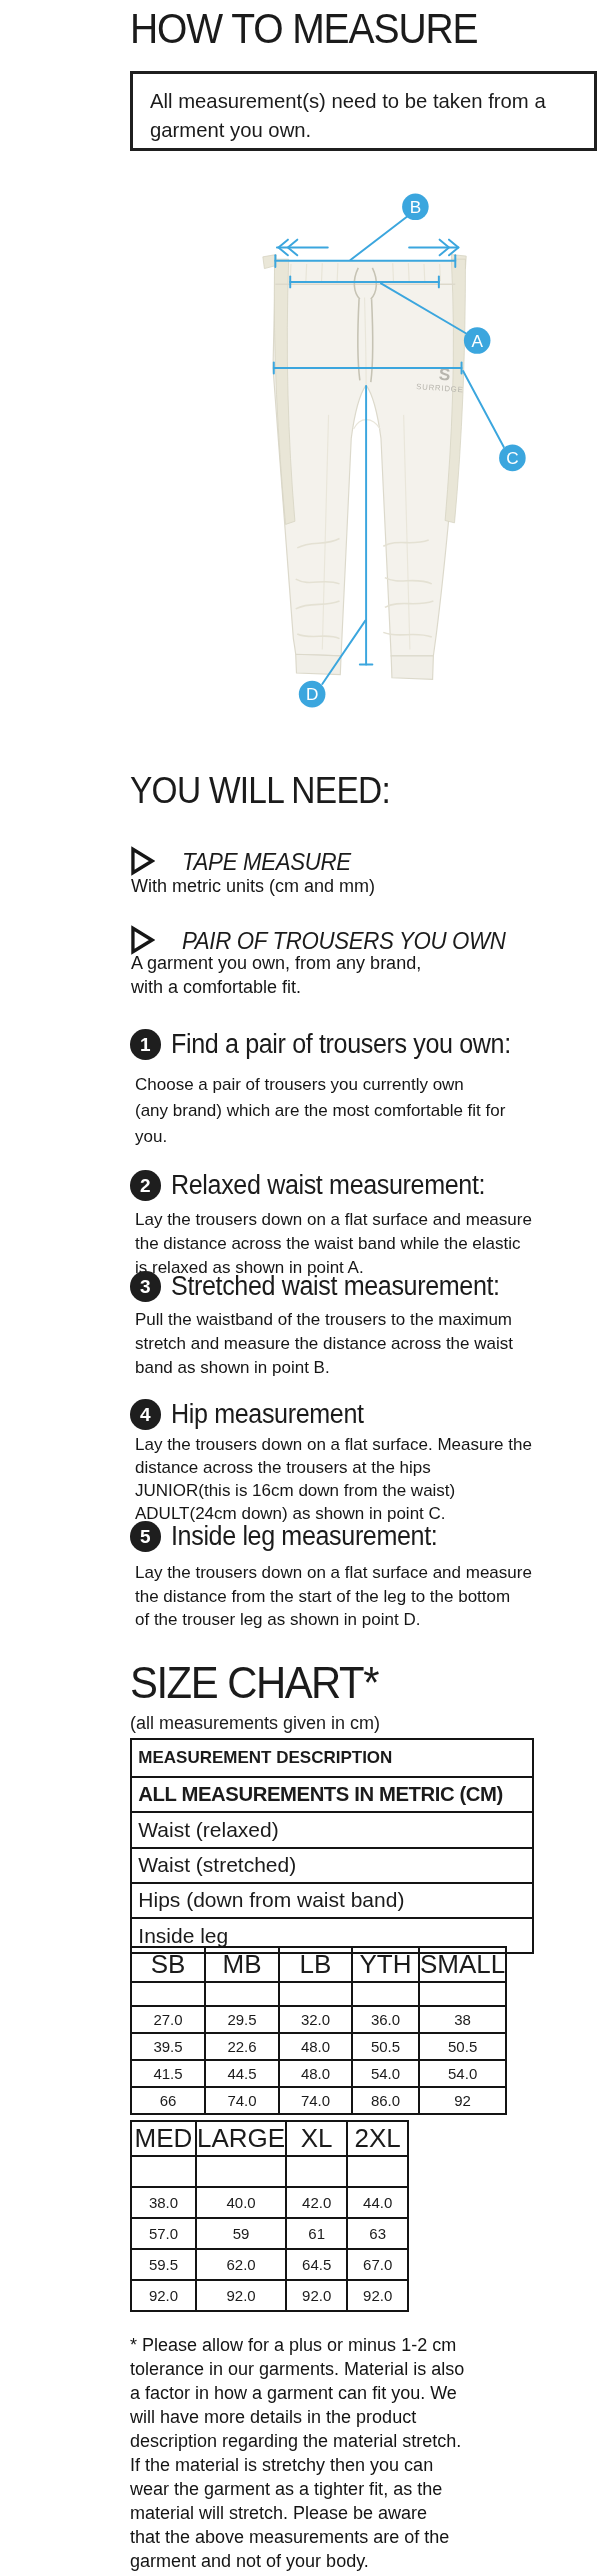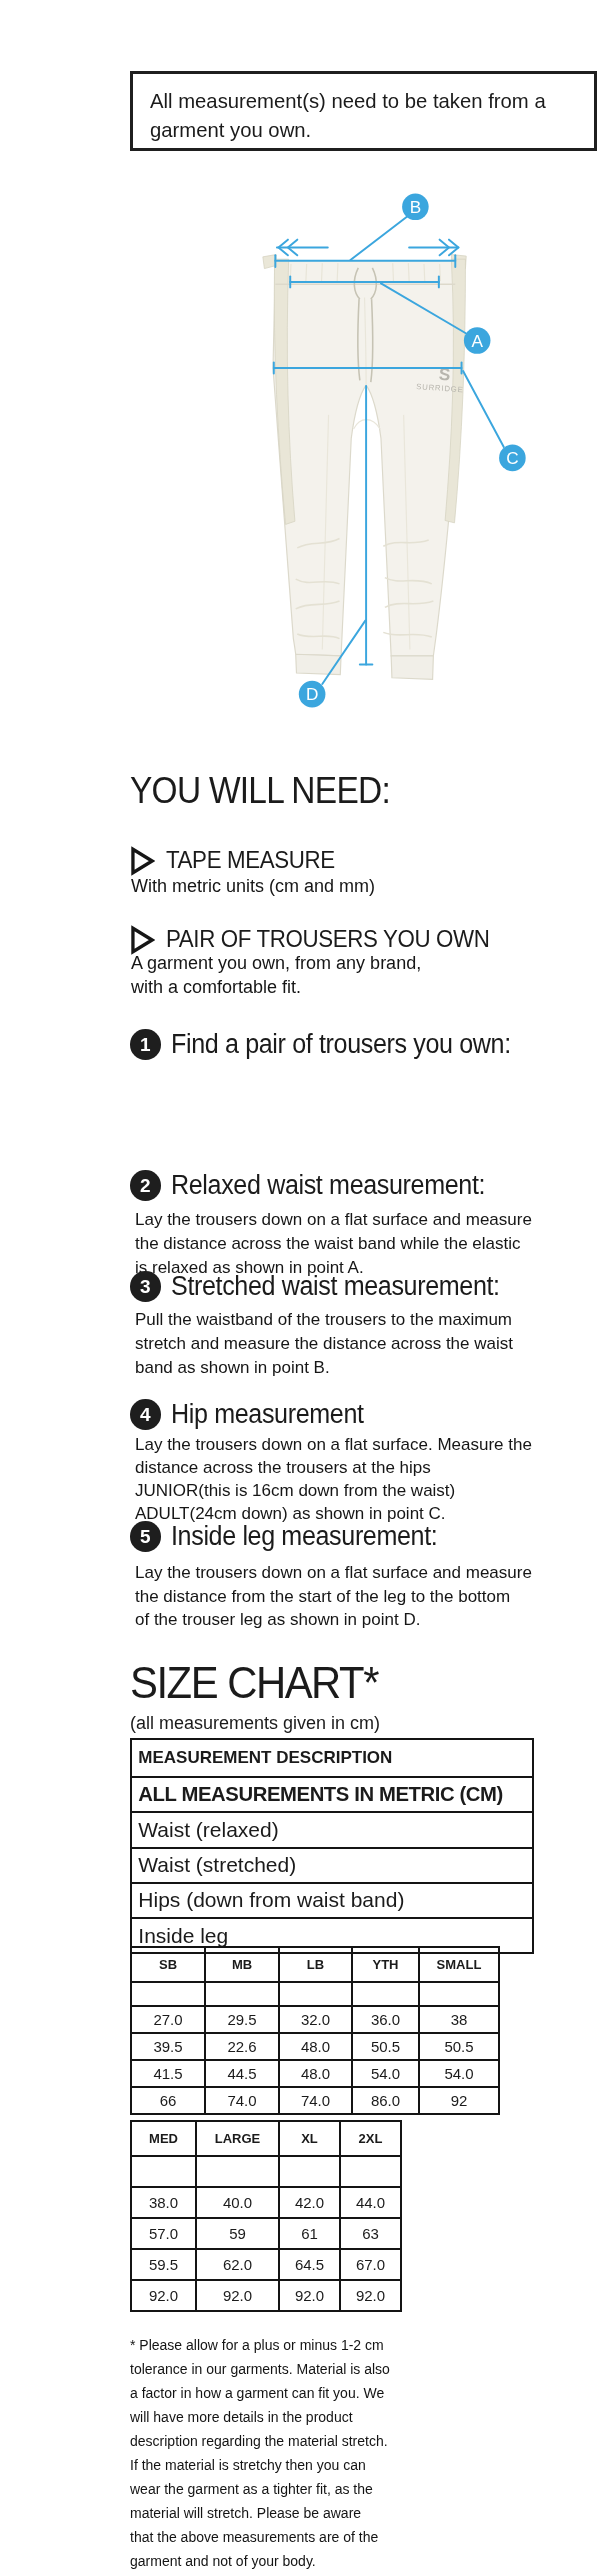--- a/index.html
+++ b/index.html
@@ -9,21 +9,21 @@
   .condensed{transform:scaleX(.93);transform-origin:0 0;display:inline-block;white-space:nowrap;}
 
   .main-title{left:130px;top:4.7px;font-size:42px;letter-spacing:-1.2px;font-weight:500;}
   .notice-box{left:130px;top:71px;width:461px;height:74px;border:3.1px solid #1f1f1f;}
   .notice-text{padding:12.5px 0 0 17px;font-size:20.3px;line-height:29px;white-space:pre-line;}
 
   .ywn-heading{left:130px;top:770px;font-size:36px;letter-spacing:-0.8px;}
   .need-icon{width:25px;height:30px;}
   .need-title{font-size:24px;letter-spacing:-0.4px;}
   .need-desc{font-size:18px;line-height:23.5px;white-space:pre-line;color:#161616;}
-  .need-row{display:flex;align-items:flex-start;gap:11px;}
+  .need-row{display:flex;align-items:flex-end;gap:27px;font-style:italic;}
 
   .step-row{display:flex;align-items:center;gap:10.2px;}
   .step-num{width:30.5px;height:30.5px;border-radius:50%;background:#1e1e1e;color:#fff;
             font-size:19px;font-weight:700;display:flex;align-items:center;justify-content:center;flex:0 0 30.5px;}
   .step-title{font-size:27px;letter-spacing:-0.4px;}
   .step-body{font-size:17px;line-height:24px;white-space:pre-line;color:#161616;}
   .lh29{line-height:23px;}
   .lh30{line-height:23.5px;}
   .lh33{line-height:26px;}
 
@@ -31,43 +31,46 @@
   .sizechart-sub{left:130px;top:1713px;font-size:18px;}
 
   table{border-collapse:collapse;}
   .desc-table{left:130px;top:1738px;}
   .desc-table table{width:404px;border:2.3px solid #141414;table-layout:fixed;}
   .desc-table td{border:2px solid #141414;padding:1.6px 6.3px;font-size:21px;height:30px;}
   .desc-table td.hdr{font-size:17px;font-weight:700;height:33px;}
   .desc-table td.sub{font-size:20.3px;font-weight:700;letter-spacing:-0.4px;}
 
   .size-table th,.size-table td{border:2px solid #141414;text-align:center;padding:0;}
-  .size-table th{font-size:13px;font-weight:700;height:33px;}
+  .size-table th{font-size:26px;font-weight:400;height:33px;}
   .size-table td{font-size:15px;height:25px;text-align:center;}
   .size-table tr.empty-row td{height:22px;}
   #junior-table{left:130px;top:1946px;}
   #adult-table{left:130px;top:2120px;}
   #junior-table th:nth-child(1),#junior-table td:nth-child(1){width:72px;}
   #junior-table th:nth-child(2),#junior-table td:nth-child(2){width:72px;}
   #junior-table th:nth-child(3),#junior-table td:nth-child(3){width:71px;}
   #junior-table th:nth-child(4),#junior-table td:nth-child(4){width:65px;}
   #junior-table th:nth-child(5),#junior-table td:nth-child(5){width:78px;}
   #adult-table th:nth-child(1),#adult-table td:nth-child(1){width:63px;}
   #adult-table th:nth-child(2),#adult-table td:nth-child(2){width:81px;}
   #adult-table th:nth-child(3),#adult-table td:nth-child(3){width:59px;}
   #adult-table th:nth-child(4),#adult-table td:nth-child(4){width:59px;}
   #adult-table td{height:29px;border-radius:12px;}
 
-  .footnote{left:130px;top:2333px;font-size:14px;line-height:24px;white-space:pre-line;color:#141414;}
+  .footnote{left:130px;top:2333px;font-size:18px;line-height:24px;white-space:pre-line;color:#141414;}
 </style>
 </head>
 <body>
 
 <div id="page">
 
+  <div class="abs main-title">
+    <span class="condensed">HOW TO MEASURE</span>
+  </div>
 
   <div class="abs notice-box">
     <div class="notice-text">All measurement(s) need to be taken from a
 garment you own.</div>
   </div>
 
   <svg class="abs" style="left:0;top:180px;" width="600" height="548" viewBox="0 0 767 700">
 
     <g>
       <path d="M352,103 L582,103 C586,150 588,200 589,240 C583,340 570,480 560,562 C557,588 555,600 554,608
@@ -184,20 +187,23 @@
     </svg>
     <span class="need-title condensed">PAIR OF TROUSERS YOU OWN</span>
   </div>
   <div class="abs need-desc" style="left:131px;top:952px;">A garment you own, from any brand,
 with a comfortable fit.</div>
 
   <div class="abs step-row" style="left:130px;top:1029px;">
     <span class="step-num">1</span>
     <span class="step-title condensed">Find a pair of trousers you own:</span>
   </div>
+  <div class="abs step-body lh33" style="left:135px;top:1072px;">Choose a pair of trousers you currently own
+(any brand) which are the most comfortable fit for
+you.</div>
 
   <div class="abs step-row" style="left:130px;top:1170px;">
     <span class="step-num">2</span>
     <span class="step-title condensed">Relaxed waist measurement:</span>
   </div>
   <div class="abs step-body" style="left:135px;top:1208px;">Lay the trousers down on a flat surface and measure
 the distance across the waist band while the elastic
 is relaxed as shown in point A.</div>
 
   <div class="abs step-row" style="left:130px;top:1271px;">

